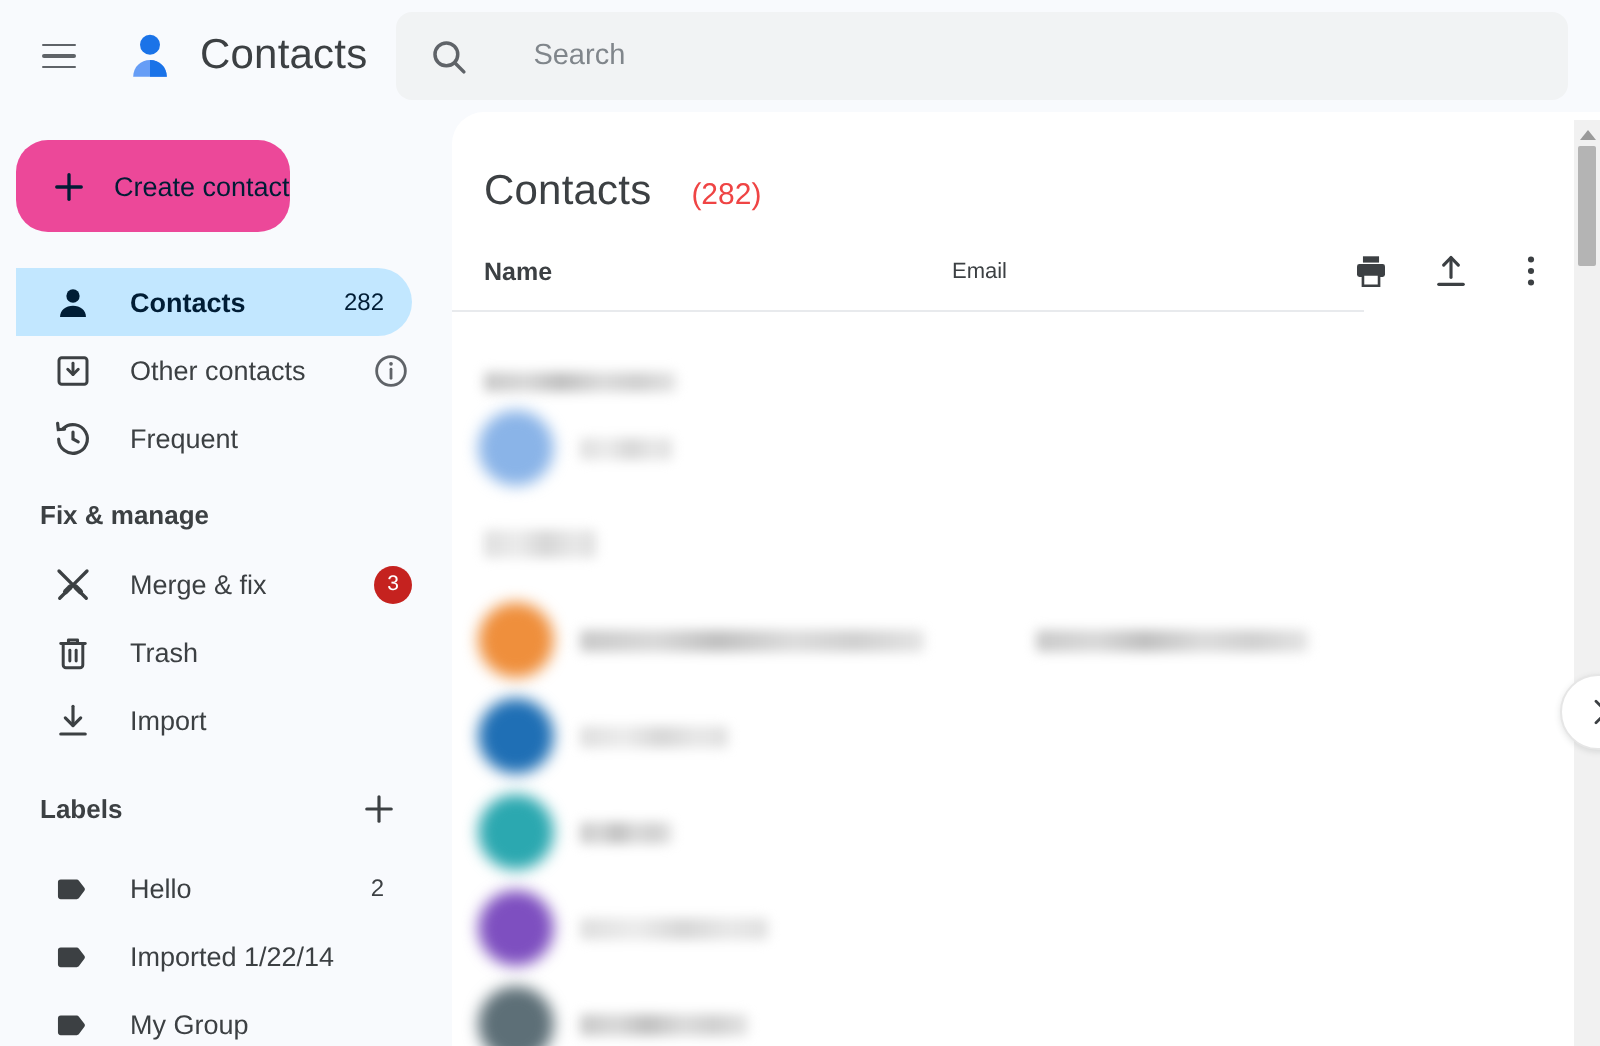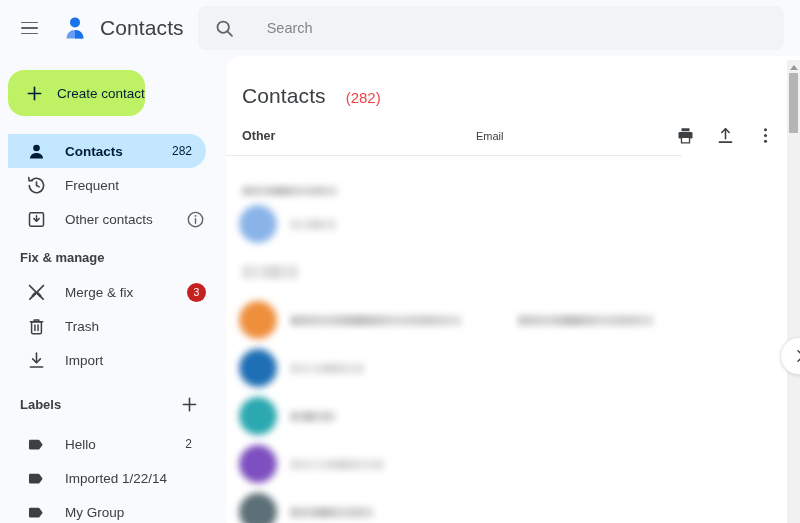--- a/index.html
+++ b/index.html
@@ -52,21 +52,21 @@
   .sidebar {
     width: 226px; flex: 0 0 226px;
     background: #f8fafd;
     padding-top: 8px;
     overflow: hidden;
   }
   .create-btn {
     display: flex; align-items: center; gap: 12px;
     margin: 6px 0 0 8px;
     height: 46px; width: 137px;
-    background: #bef264; border-radius: 16px;
+    background: #ec4899; border-radius: 16px;
     padding: 0 18px 0 16px;
     cursor: pointer; border: none;
     font-family: "Liberation Sans", sans-serif;
   }
   .create-label { font-size: 13.5px; color: #001d35; white-space: nowrap; }
   .nav { margin-top: 18px; }
   .nav-item {
     display: flex; align-items: center;
     height: 34px; margin: 0 20px 0 8px;
     border-radius: 0 17px 17px 0;
@@ -234,45 +234,45 @@
               <circle cx="12" cy="8" r="3.8"></circle>
                 <path d="M4.6 20c0-4 3.4-6.4 7.4-6.4s7.4 2.4 7.4 6.4z"></path>
             </svg>
           </span>
           <span class="lbl">Contacts</span>
           <span class="cnt">282</span>
         </div>
 
         <div class="nav-item">
           <span>
-            <svg class="icon" viewBox="0 0 24 24" fill="none" stroke="#3c4043" stroke-width="1.8" stroke-linecap="round">
-              <path d="M3.8 12a8.2 8.2 0 1 0 2.6-6"></path>
-                <polyline points="3.2,3 3.6,6.6 7.2,6.4"></polyline>
-              <polyline points="12,8 12,12 15,13.6"></polyline>
-            </svg>
-          </span>
-          <span class="lbl">Frequent</span>
-        </div>
-
-        <div class="nav-item">
-          <span>
             <svg class="icon" viewBox="0 0 24 24" fill="none" stroke="#3c4043" stroke-width="1.7" stroke-linecap="round" stroke-linejoin="round">
               <rect x="4" y="4.4" width="16" height="15.2" rx="1.6"></rect>
               <polyline points="9,11 12,14 15,11"></polyline>
                 <line x1="12" y1="7.6" x2="12" y2="14"></line>
             </svg>
           </span>
           <span class="lbl">Other contacts</span>
           <span class="info-ic">
             <svg class="icon" viewBox="0 0 24 24" fill="none" stroke="#5f6368" stroke-width="1.6">
               <circle cx="12" cy="12" r="8.2"></circle>
                 <line x1="12" y1="11" x2="12" y2="16.2" stroke-linecap="round"></line>
               <circle cx="12" cy="7.9" r="1.05" fill="#5f6368" stroke="none"></circle>
             </svg>
           </span>
+        </div>
+
+        <div class="nav-item">
+          <span>
+            <svg class="icon" viewBox="0 0 24 24" fill="none" stroke="#3c4043" stroke-width="1.8" stroke-linecap="round">
+              <path d="M3.8 12a8.2 8.2 0 1 0 2.6-6"></path>
+                <polyline points="3.2,3 3.6,6.6 7.2,6.4"></polyline>
+              <polyline points="12,8 12,12 15,13.6"></polyline>
+            </svg>
+          </span>
+          <span class="lbl">Frequent</span>
         </div>
       </div>
 
       <div class="section-title">
         <span class="ttl">Fix &amp; manage</span>
       </div>
 
       <div class="nav" style="margin-top:2px">
         <div class="nav-item">
           <span>
@@ -355,21 +355,21 @@
 
     <div class="main">
       <div class="main-inner">
 
         <div class="list-title">
           <span class="t">Contacts</span>
           <span class="c">(282)</span>
         </div>
 
         <div class="col-head">
-          <div class="col-name">Other</div>
+          <div class="col-name">Name</div>
           <div class="col-email">Email</div>
           <div class="head-actions">
             <span class="act-btn">
               <svg class="icon" viewBox="0 0 24 24" fill="#3c4043">
                 <path d="M7.4 3.6h9.2v3.6H7.4z"></path>
                 <rect x="4" y="8" width="16" height="7.4" rx="1.4"></rect>
                 <path d="M7.4 14h9.2v6.4H7.4z" fill="#fff" stroke="#3c4043" stroke-width="1.5"></path>
               </svg>
             </span>
             <span class="act-btn">

